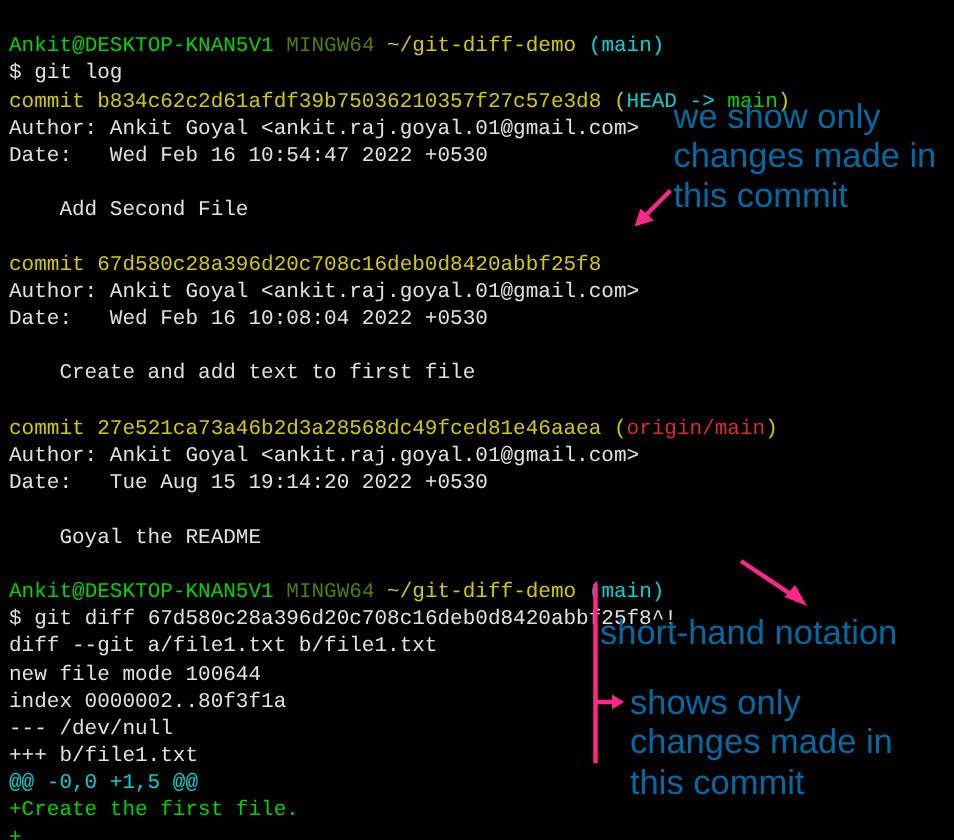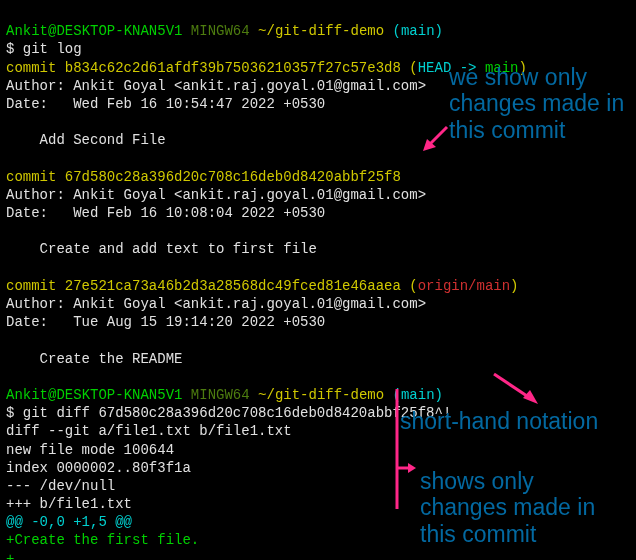--- a/index.html
+++ b/index.html
@@ -54,40 +54,40 @@
 <span><span class="yellow">commit <span>67d580c28a396d20c708c16deb0d8420abbf25f8</span></span></span>
 <span class="white">Author: Ankit Goyal &lt;ankit.raj.goyal.01@gmail.com&gt;</span>
 <span class="white">Date:   Wed Feb 16 10:08:04 2022 +0530</span>
 
 <span class="white">    Create and add text to first file</span>
 
 <span><span class="yellow">commit <span>27e521ca73a46b2d3a28568dc49fced81e46aaea</span> (</span><span class="red">origin/main</span><span class="yellow">)</span></span>
 <span class="white">Author: Ankit Goyal &lt;ankit.raj.goyal.01@gmail.com&gt;</span>
 <span class="white">Date:   Tue Aug 15 19:14:20 2022 +0530</span>
 
-<span class="white">    Create the README</span>
+<span class="white">    Goyal the README</span>
 
 <span><span class="green"><span>Ankit</span>@<span>DESKTOP-KNAN5V1</span></span> <span class="purple">MINGW64</span> <span class="yellow">~/git-diff-demo</span> <span class="cyan">(<span>main</span>)</span></span>
 <span><span class="white">$ </span><span class="white">git diff 67d580c28a396d20c708c16deb0d8420abbf25f8^!</span></span>
 <span class="white">diff --git a/file1.txt b/file1.txt</span>
 <span class="white">new file mode 100644</span>
 <span class="white">index 0000002..80f3f1a</span>
 <span class="white">--- /dev/null</span>
 <span class="white">+++ b/file1.txt</span>
 <span class="cyan">@@ -0,0 +1,5 @@</span>
 <span class="greenplus">+Create the first file.</span>
 <span class="greenplus">+</span>
 
 
 
 </div>
 
 <div class="anno" style="left:449px; top:64px; width:180px;">we show only changes made in this commit</div>
 <div class="anno" style="left:400px; top:408px;text-align:right;">short-hand notation</div>
-<div class="anno" style="left:420px; top:455px; width:200px;margin-top:13px;">shows only changes made in this commit</div>
+<div class="anno" style="left:420px; top:455px; width:200px;">shows only changes made in this commit</div>
 
 <svg class="arrow" style="left:422px; top:125px;" width="30" height="30">
   <line class="arrow-line" x1="25" y1="2" x2="5" y2="22"></line>
   <polygon class="arrow-head" points="1,26 5,14 14,22"></polygon>
 </svg>
 
 <svg class="arrow" style="left:488px; top:368px;" width="60" height="40">
   <line class="arrow-line" x1="6" y1="6" x2="45" y2="32"></line>
   <polygon class="arrow-head" points="50,36 35,30 42,22"></polygon>
 </svg>

